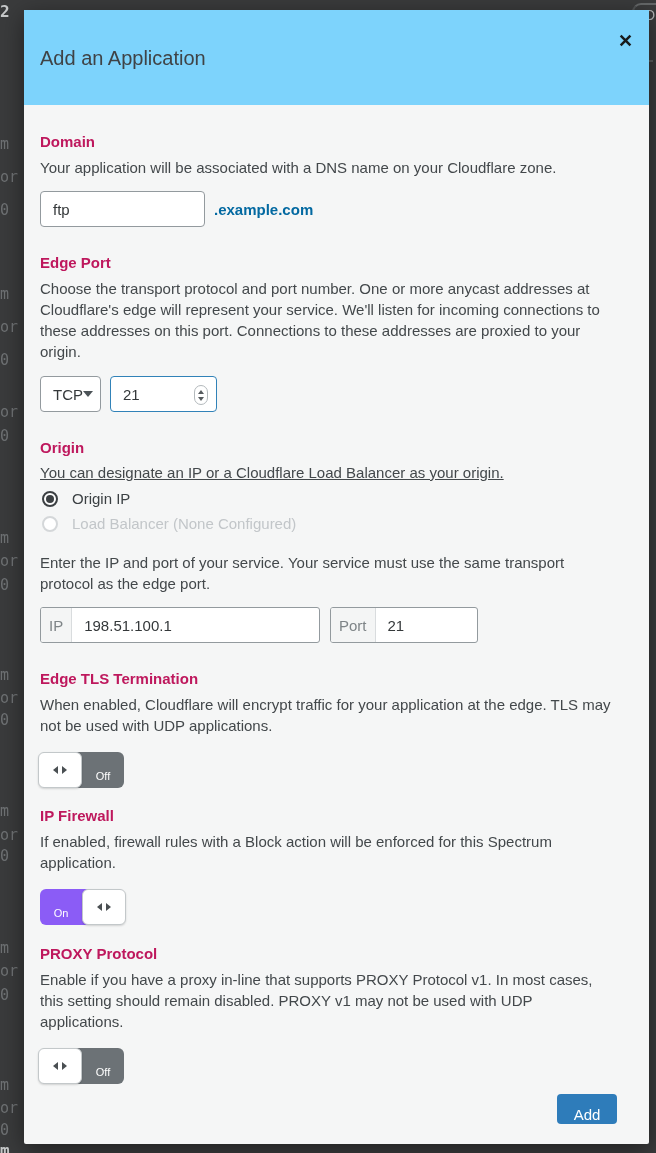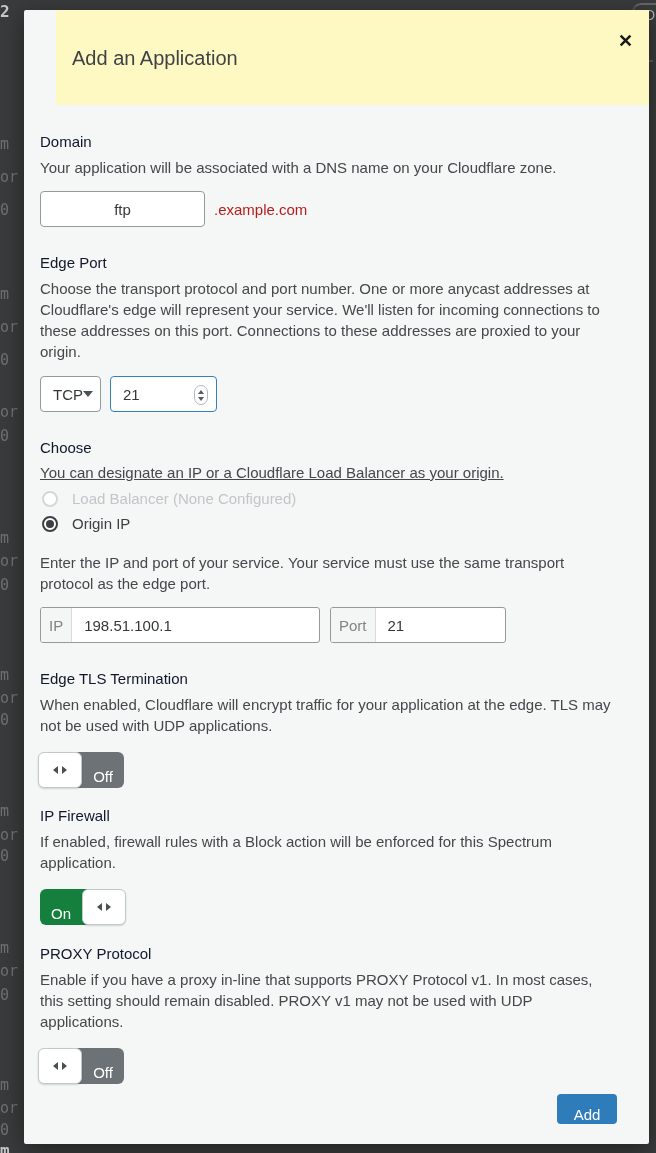--- a/index.html
+++ b/index.html
@@ -50,22 +50,21 @@
     position: absolute;
     left: 24px; top: 10px;
     width: 625px; height: 1134px;
     background: #f5f6f6;
     border-radius: 2px;
     box-shadow: 0 6px 24px rgba(0,0,0,.45);
   }
   .modal-header {
     position: relative;
     height: 95px;
-    background: #fef9c3;
-    margin-left: 32px;
+    background: #7dd3fc;
   }
   .modal-title {
     position: absolute;
     left: 16px; top: 37px;
     font-size: 20px;
     font-weight: 400;
     color: #3f4346;
   }
   .close-btn {
     position: absolute;
@@ -75,22 +74,22 @@
     color: #17191a;
     cursor: pointer;
     line-height: 1;
     padding: 2px;
   }
 
   .modal-body { padding: 28px 34px 0 16px; }
 
   .sec-h {
     font-size: 15px;
-    font-weight: 400;
-    color: #0f172a;
+    font-weight: 700;
+    color: #be185d;
     line-height: 18px;
   }
   .desc {
     font-size: 15px;
     line-height: 21px;
     color: #43484b;
     margin-top: 6px;
   }
   .mt-27 { margin-top: 27px; }
   .mt-19 { margin-top: 19px; }
@@ -106,24 +105,23 @@
     height: 36px;
     border: 1px solid #939a9e;
     border-radius: 4px;
     background: #fff;
     font-family: "Liberation Sans", sans-serif;
     font-size: 15px;
     color: #34383a;
     padding: 0 12px;
     outline: none;
     width: 100%;
-    text-align: center;
   }
   .domain-input-wrap { width: 165px; }
-  .suffix { margin-left: 9px; font-size: 15px; color: #b91c1c; }
+  .suffix { margin-left: 9px; font-size: 15px; color: #0369a1; font-weight: bold; }
 
   .select {
     width: 61px; height: 36px;
     background: #fff;
     border: 1px solid #939a9e;
     border-radius: 4px;
     display: flex; align-items: center; justify-content: space-between;
     padding: 0 11px 0 12px;
     cursor: pointer;
   }
@@ -195,21 +193,21 @@
   
   .input-group {
     display: flex;
     height: 36px;
     border: 1px solid #939a9e;
     border-radius: 3px;
     background: #fff;
     overflow: hidden;
   }
   .ig-ip { width: 280px; }
-  .ig-port { width: 176px; margin-left: 10px; }
+  .ig-port { width: 148px; margin-left: 10px; }
   .addon {
     background: #f4f5f5;
     border-right: 1px solid #d9dcde;
     color: #7e8487;
     display: flex; align-items: center;
     padding: 0 8px;
     font-size: 15px;
     flex: none;
   }
   .input-group input {
@@ -224,25 +222,25 @@
     position: relative;
     width: 84px; height: 36px;
     border-radius: 6px;
     margin-top: 16px;
     cursor: pointer;
     display: flex;
   }
   .toggle .half {
     width: 42px; height: 48px;
     display: flex; align-items: center; justify-content: center;
-    font-size: 15px; color: #fff;
+    font-size: 11px; color: #fff;
   }
   .toggle.off { background: #6c7276; }
   .toggle.off .half.label { border-radius: 0 6px 6px 0; }
-  .toggle.on  { background: #15803d; }
+  .toggle.on  { background: #8b5cf6; }
   .knob {
     width: 44px; height: 36px;
     background: #fff;
     border: 1px solid #c3c8ca;
     border-radius: 6px;
     display: flex; align-items: center; justify-content: center;
     gap: 4px;
     flex: none;
     box-shadow: 0 1px 2px rgba(0,0,0,.15);
   }
@@ -343,32 +341,32 @@
       </div>
       <div class="number-input">
         <input type="text" value="21" style="">
         <div class="stepper">
           <span class="tri-up-sm"></span>
           <span class="tri-down-sm"></span>
         </div>
       </div>
     </div>
 
-    <div class="sec-h mt-27">Choose</div>
+    <div class="sec-h mt-27">Origin</div>
     <div class="desc" style="margin-top:5px;text-decoration:underline;">You can designate an IP or a Cloudflare Load Balancer as your origin.</div>
     <div class="radios">
-      <div class="radio-row">
-        <span class="radio-circle disabled"></span>
-        <span class="radio-label disabled">Load Balancer (None Configured)</span>
-      </div>
       <div class="radio-row">
         <span class="radio-circle">
             <span class="dot"></span>
           </span>
         <span class="radio-label">Origin IP</span>
+      </div>
+      <div class="radio-row">
+        <span class="radio-circle disabled"></span>
+        <span class="radio-label disabled">Load Balancer (None Configured)</span>
       </div>
     </div>
     <div class="desc" style="margin-top:16px;">Enter the IP and port of your service. Your service must use the same transport protocol as the edge port.</div>
     <div class="ctl-row row-ip">
       <div class="input-group ig-ip">
         <span class="addon">IP</span>
         <input type="text" value="198.51.100.1" style="">
       </div>
       <div class="input-group ig-port">
         <span class="addon">Port</span>

